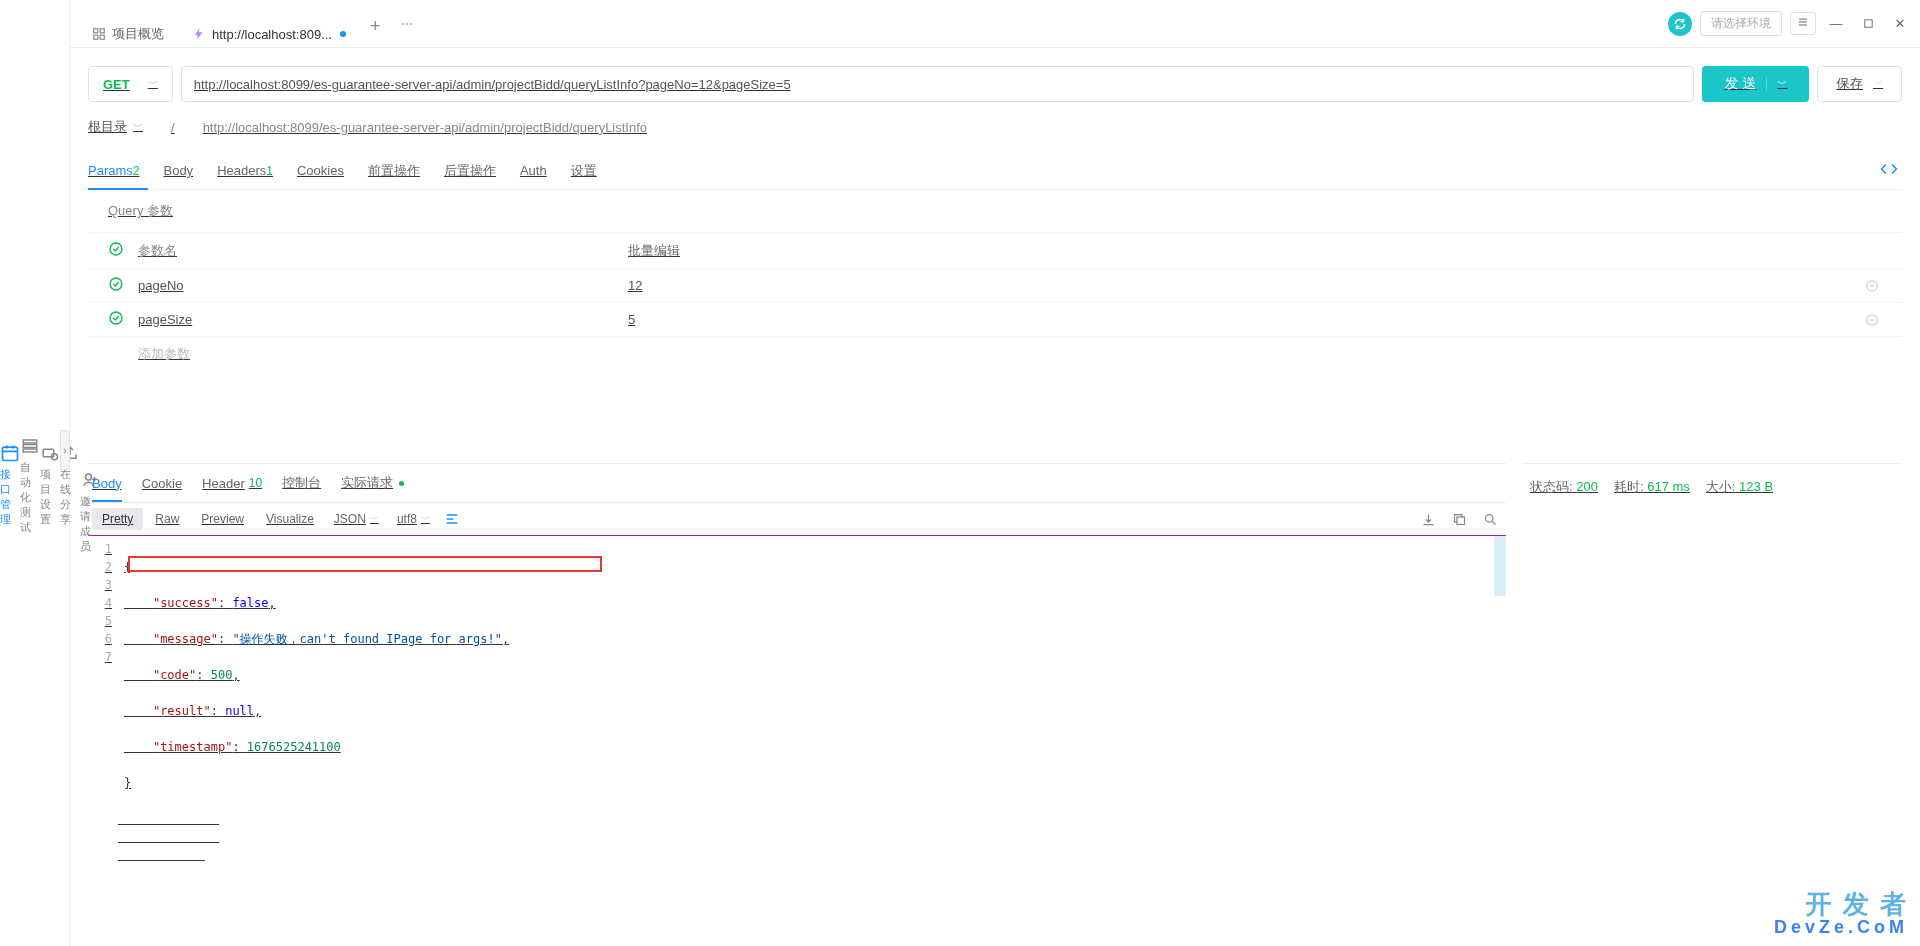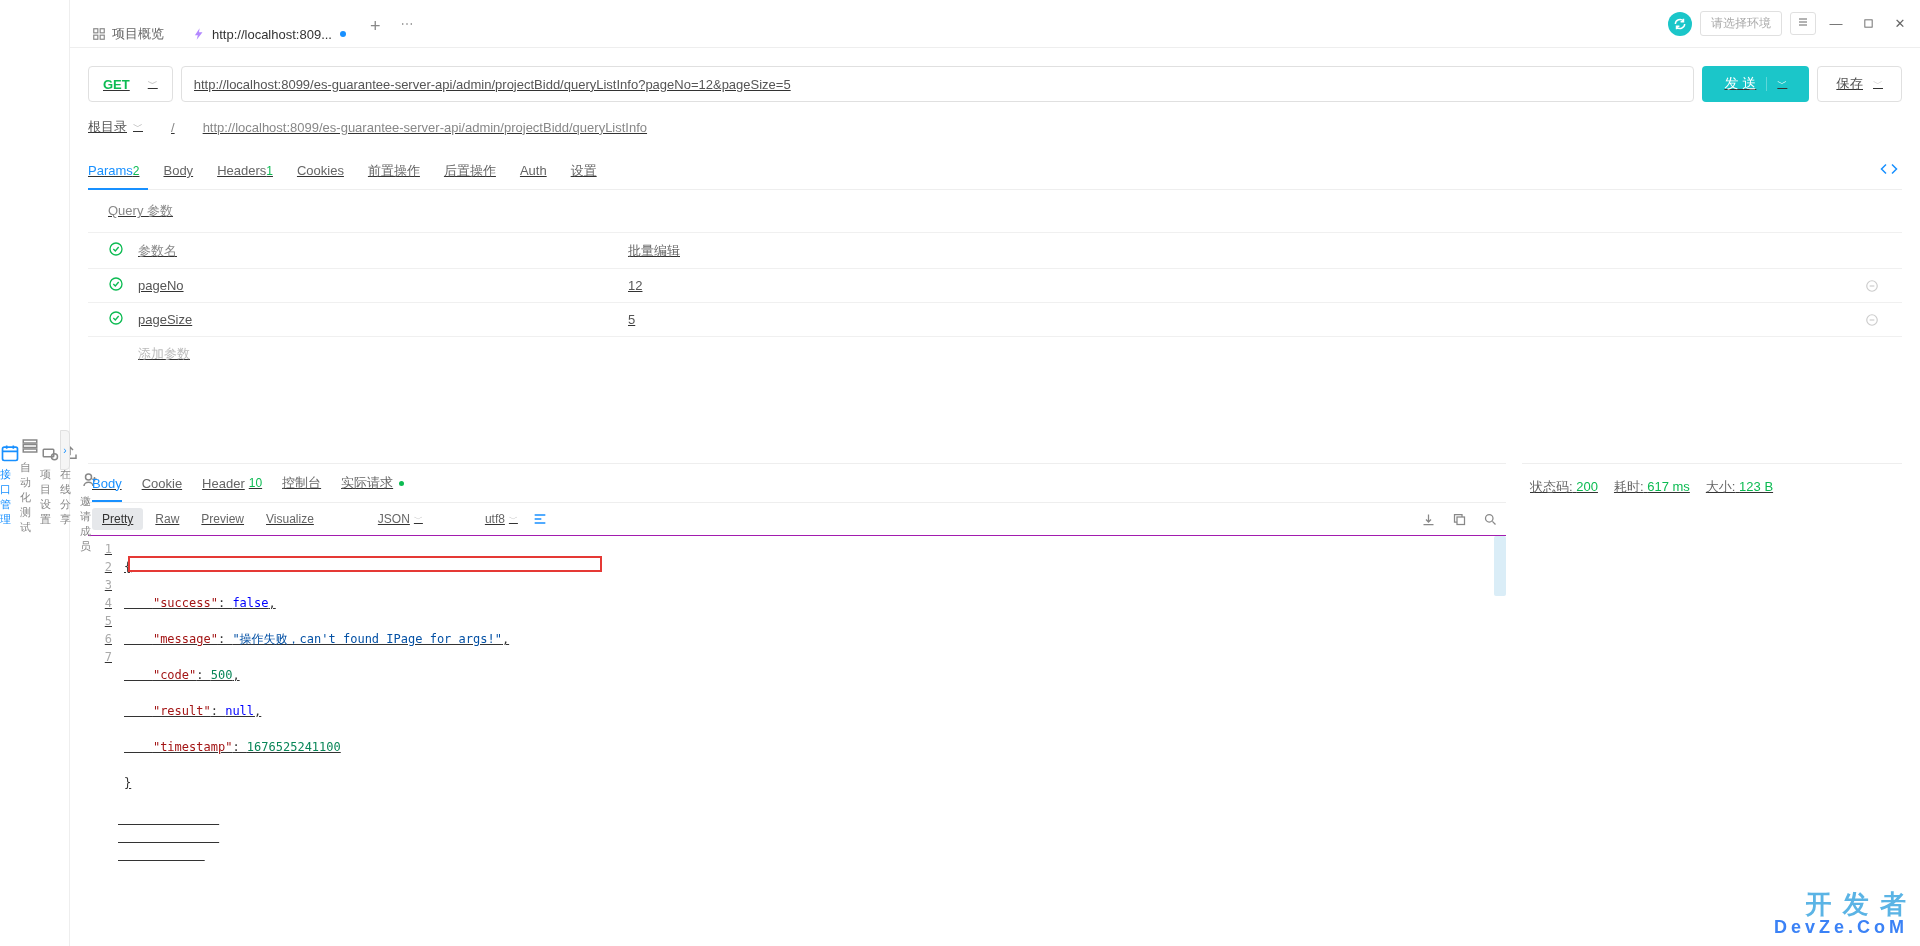--- a/index.html
+++ b/index.html
@@ -54,21 +54,21 @@
 .response-area{margin-top:auto;display:flex;gap:16px;height:465px;}
 .resp-left{flex:1;display:flex;flex-direction:column;border-top:1px solid #eee;min-width:0;}
 .resp-tabs{display:flex;align-items:center;gap:20px;padding:0 4px;border-bottom:1px solid #eee;}
 .resp-tab{padding:10px 0;cursor:pointer;color:#666;font-size:13px;display:flex;align-items:center;gap:4px;}
 .resp-tab.active{color:#1890ff;position:relative;}
 .resp-tab.active::after{content:'';position:absolute;bottom:-1px;left:0;right:0;height:2px;background:#1890ff;}
 .resp-tab-dot{width:5px;height:5px;border-radius:50%;background:#0cbb52;margin-left:2px;}
 .resp-toolbar{display:flex;align-items:center;padding:4px;gap:2px;border-bottom:1px solid #a21caf;}
 .view-btn{padding:4px 10px;border-radius:3px;cursor:pointer;color:#666;font-size:12px;}
 .view-btn.active{background:#e6e8eb;color:#333;}
-.fmt-select{padding:4px 8px;color:#666;font-size:12px;cursor:pointer;display:flex;align-items:center;gap:4px;margin-left:44px;}
+.fmt-select{padding:4px 8px;color:#666;font-size:12px;cursor:pointer;display:flex;align-items:center;gap:4px;}
 .toolbar-right{margin-left:auto;display:flex;gap:8px;color:#888;}
 .toolbar-icon{cursor:pointer;padding:4px;display:flex;}
 .code-view{flex:1;display:flex;font-family:Consolas,Monaco,monospace;font-size:12px;overflow:hidden;}
 .line-numbers{width:30px;text-align:right;padding:4px 6px 4px 0;color:#aaa;user-select:none;line-height:18px;}
 .code-content{flex:1;padding:4px 0;line-height:18px;white-space:pre;position:relative;}
 .code-line{padding:0 6px;}
 .j-key{color:#a31515;}
 .j-str{color:#0451a5;}
 .j-num{color:#098658;}
 .j-kw{color:#0000ff;}

